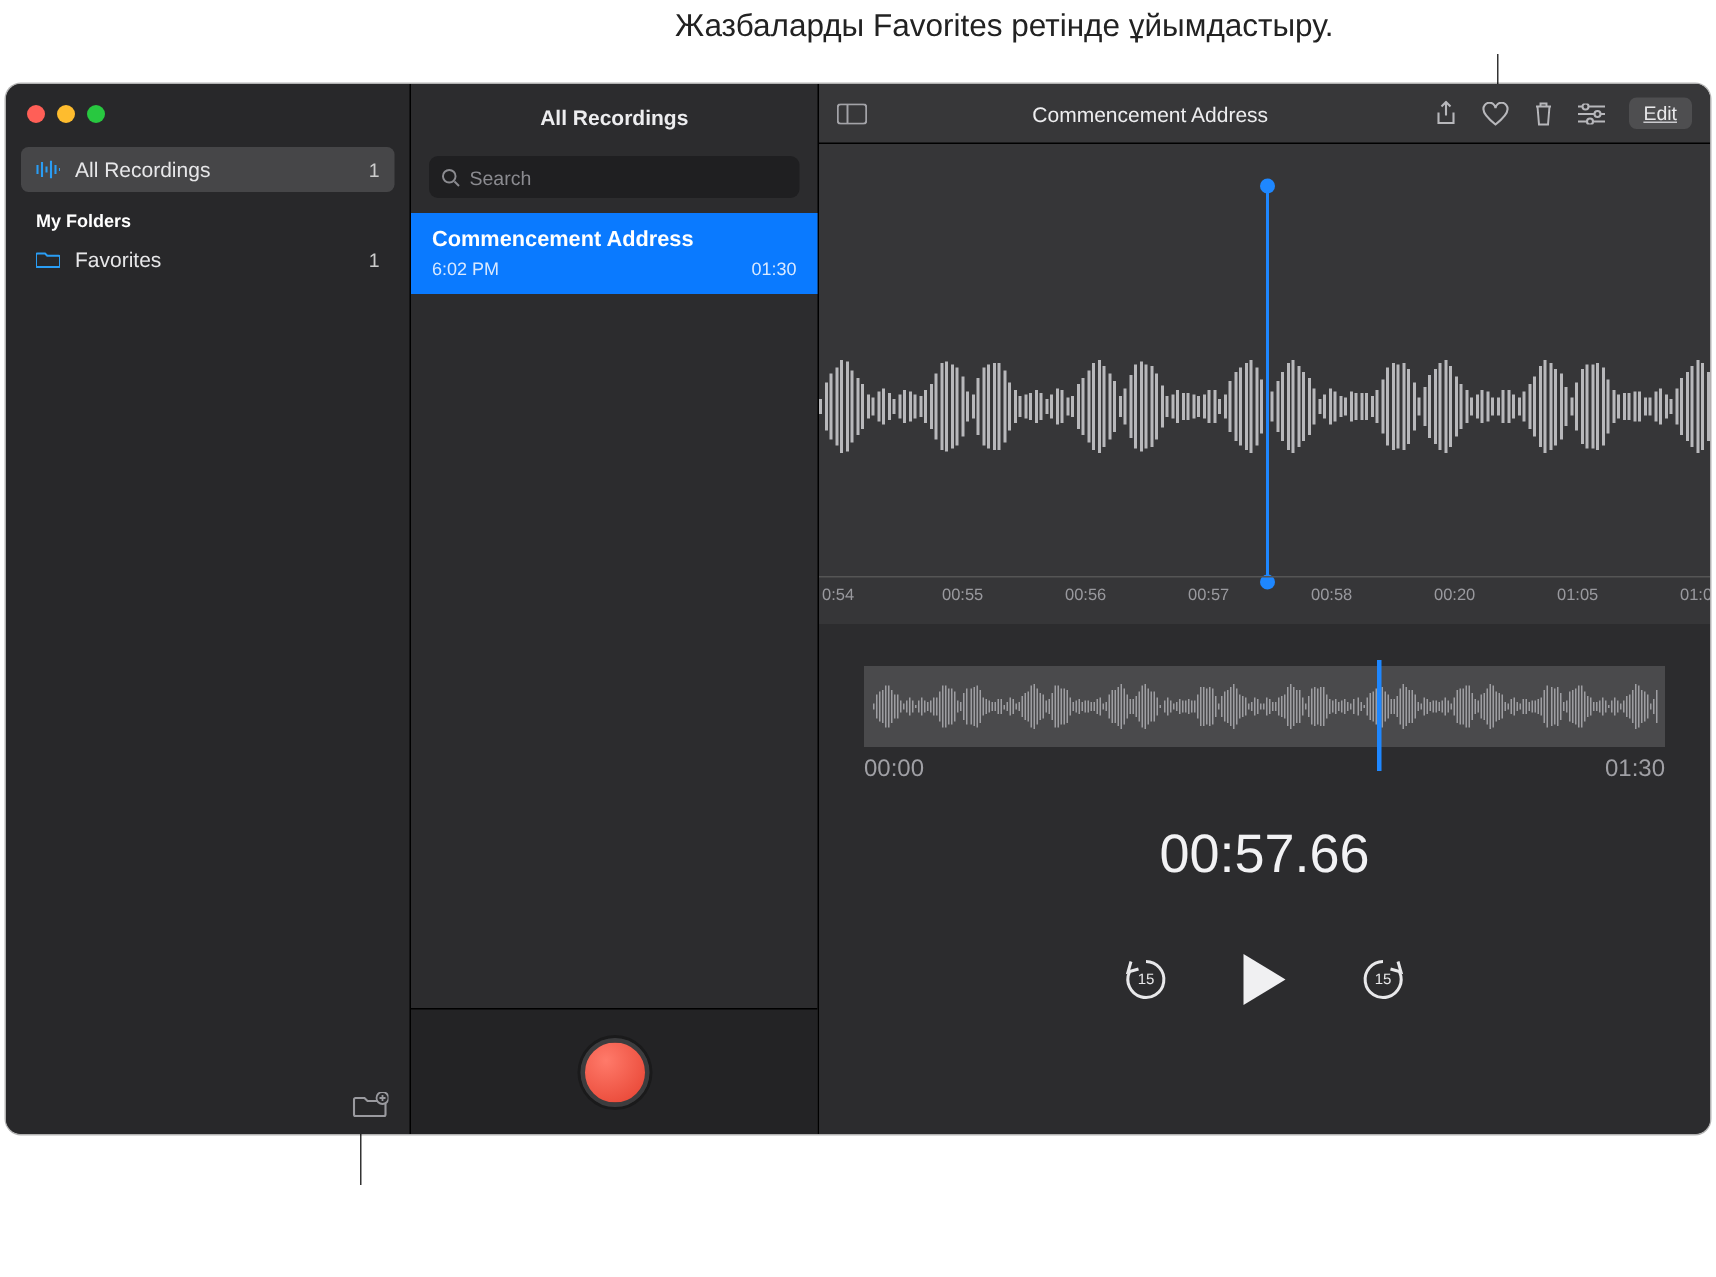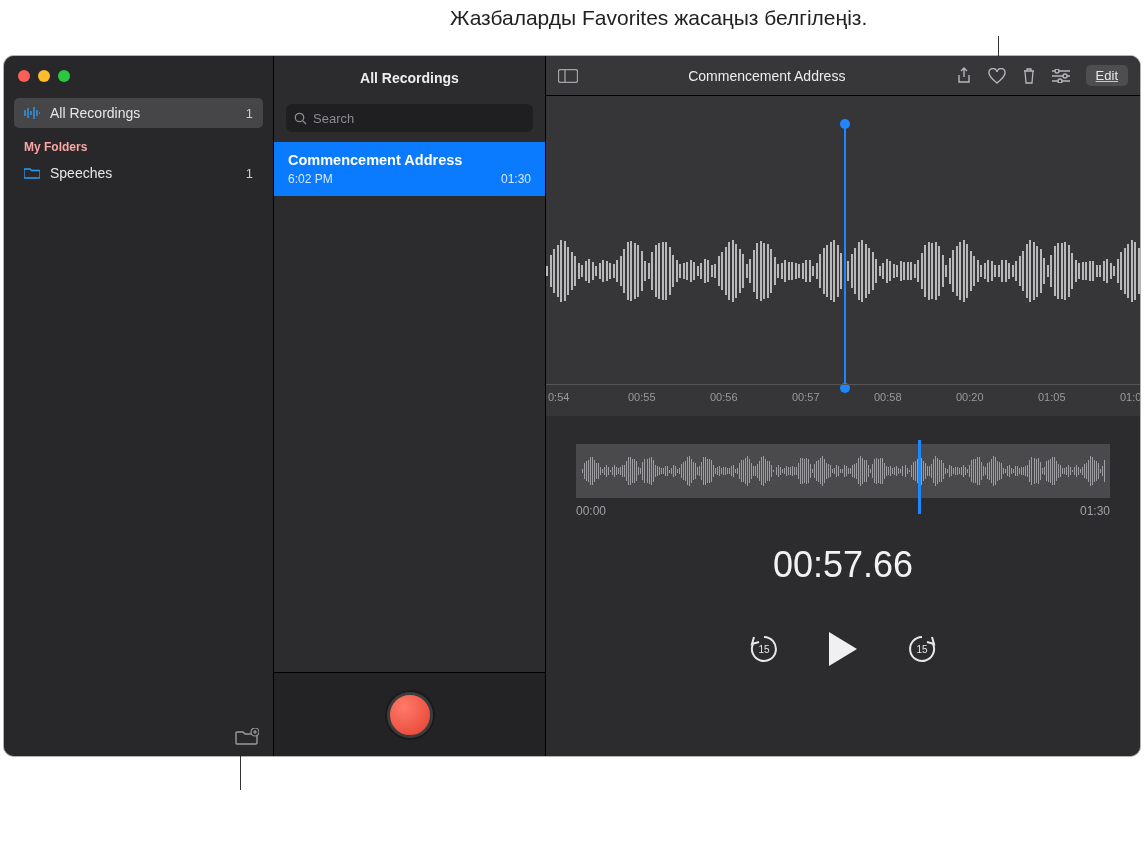--- a/index.html
+++ b/index.html
@@ -78,21 +78,21 @@
     height: 30px;
     padding: 0 10px;
     border-radius: 5px;
     color: #e7e7e9;
     font-size: 14px;
     gap: 10px;
   }
   .side-item.selected { background: #464648; }
   .side-count { margin-left: auto; color: #ccc; font-size: 13px; }
   .side-header {
-    color: #fca5a5;
+    color: #ffffff;
     font-size: 12px;
     font-weight: 600;
     padding: 12px 10px 4px 10px;
   }
   .side-footer {
     padding: 10px 14px;
     display: flex;
     justify-content: flex-end;
   }
   .folder-plus-icon { color: #99999e; }
@@ -235,21 +235,21 @@
     top: -4px;
     bottom: -16px;
     width: 3px;
     background: #1e87ff;
   }
   .ov-labels {
     display: flex;
     justify-content: space-between;
     margin: 6px 30px 0 30px;
     color: #a0a0a5;
-    font-size: 12px;
+    font-size: 16px;
   }
   .timestamp {
     text-align: center;
     color: #f2f2f4;
     font-size: 36px;
     font-weight: 500;
     font-variant-numeric: tabular-nums;
     margin-top: 26px;
   }
   .controls {
@@ -264,21 +264,21 @@
   .icon-svg { display: block; }
 
   
   .bars { display:flex; align-items:center; height:100%; gap:1.5px; }
   .bars div { width:2px; background:#b8b8bb; }
   .ov-wave .bars div { width:1.5px; background:#9e9ea2; }
 </style>
 </head>
 <body>
 
-<div class="callout-top">Жазбаларды Favorites жасаңыз белгілеңіз.</div>
+<div class="callout-top">Жазбаларды Favorites ретінде ұйымдастыру.</div>
 <div class="callout-line-top"></div>
 <div class="callout-line-bottom"></div>
 <div class="callout-bottom">
   <br>
 </div>
 
 <div class="window">
 
   <div class="sidebar">
     <div class="traffic">
@@ -303,21 +303,21 @@
         <span>All Recordings</span>
         <span class="side-count">1</span>
       </div>
       <div class="side-header">My Folders</div>
       <div class="side-item">
         <span>
           <svg class="icon-svg" width="16" height="12" viewBox="0 0 16 12">
               <path d="M1 2 h5 l1.5 1.5 H15 a1 1 0 0 1 1 1 V10 a1 1 0 0 1 -1 1 H1 a1 1 0 0 1 -1 -1 V3 a1 1 0 0 1 1 -1 z" fill="none" stroke="#2a9df4" stroke-width="1.3"></path>
             </svg>
         </span>
-        <span>Speeches</span>
+        <span>Favorites</span>
         <span class="side-count">1</span>
       </div>
     </div>
     <div class="side-footer">
       <span class="folder-plus-icon">
         <svg class="icon-svg" width="24" height="18" viewBox="0 0 24 18">
           <path d="M2 4 h6 l2 2 H21 a1 1 0 0 1 1 1 V15 a1 1 0 0 1 -1 1 H2 a1 1 0 0 1 -1 -1 V5 a1 1 0 0 1 1 -1 z" fill="none" stroke="#9a9a9f" stroke-width="1.4"></path>
           <circle cx="20" cy="4" r="4" fill="#28282a" stroke="#9a9a9f" stroke-width="1.2"></circle>
           <line x1="20" y1="2" x2="20" y2="6" stroke="#9a9a9f" stroke-width="1.2"></line>
           <line x1="18" y1="4" x2="22" y2="4" stroke="#9a9a9f" stroke-width="1.2"></line>

